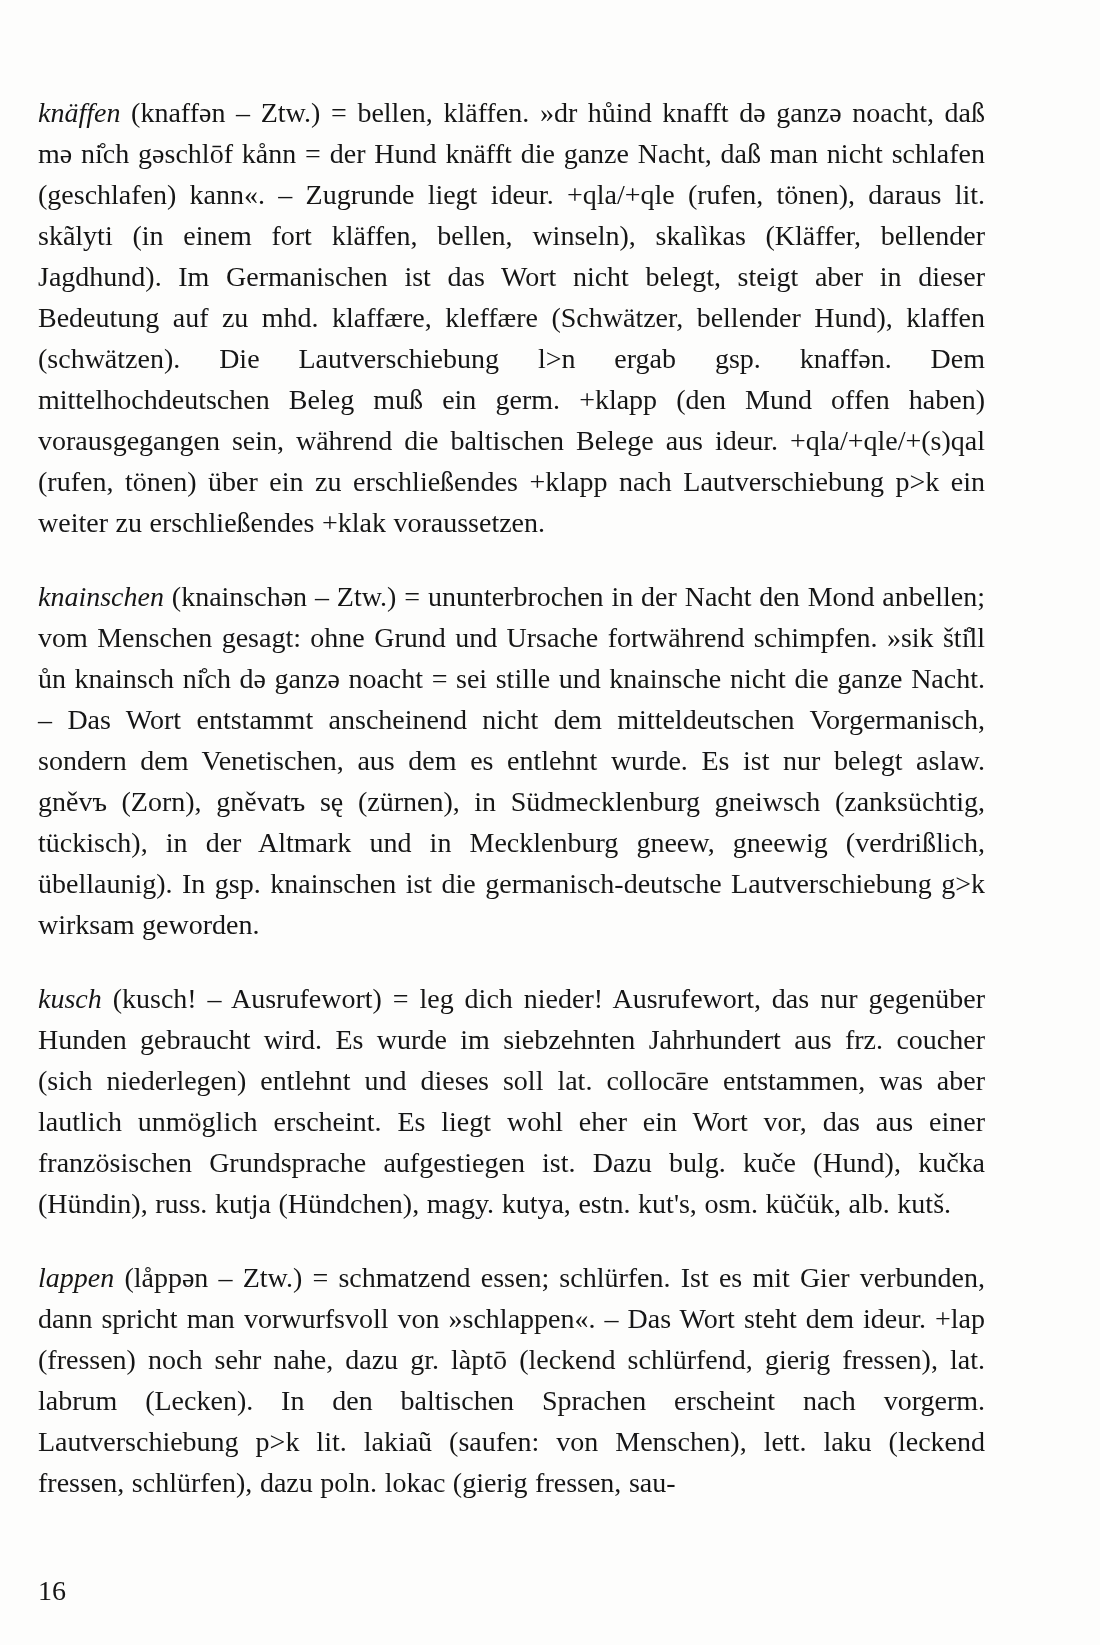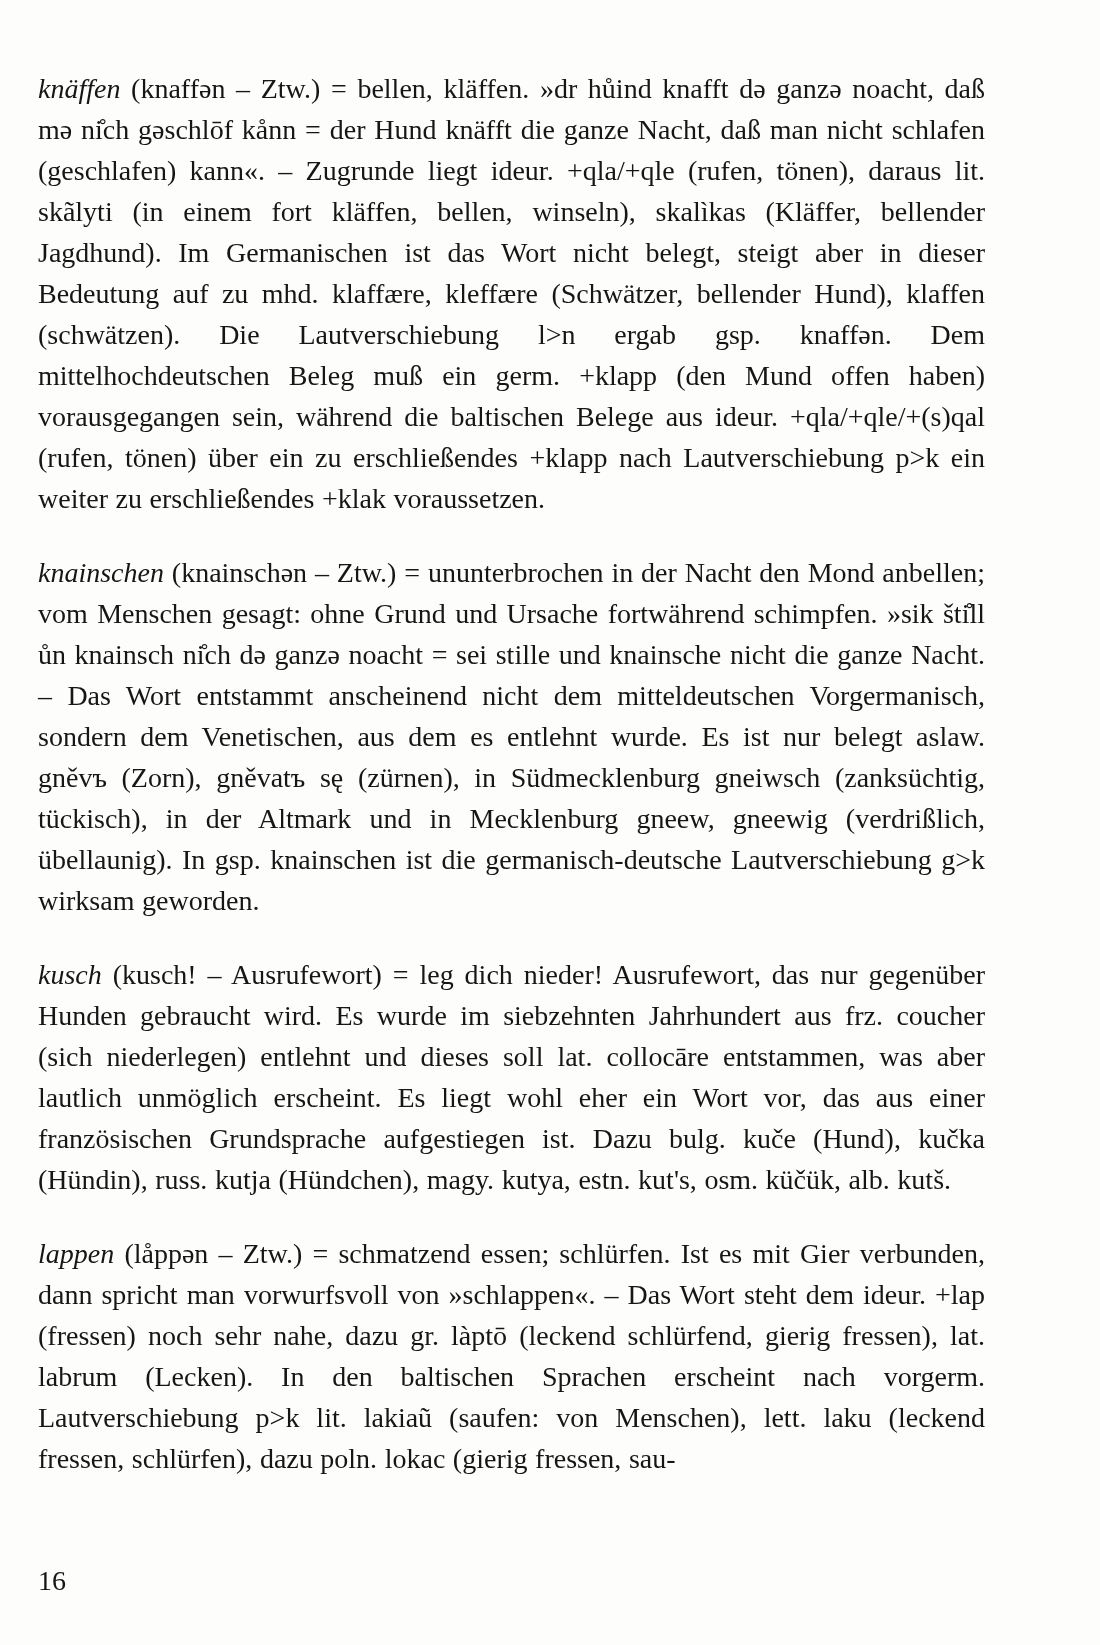--- a/index.html
+++ b/index.html
@@ -9,21 +9,21 @@
     font-family: "Liberation Serif", "DejaVu Serif", serif;
   }
   .page {
     position: relative;
     width: 1100px;
     height: 1645px;
     margin: 0 auto;
     background: #fdfdfc;
     color: #161616;
     box-sizing: border-box;
-    padding: 68px 115px 0 38px;
+    padding: 92px 115px 0 38px;
     overflow: hidden;
   }
   .entries {
     width: 947px;
   }
   .entry {
     margin: 0 0 33px 0;
     font-size: 28px;
     line-height: 41px;
     text-align: justify;
@@ -35,21 +35,21 @@
   }
   .headword {
     font-style: italic;
   }
   .body {
     font-style: normal;
   }
   .page-footer {
     position: absolute;
     left: 38px;
-    bottom: 50px;
+    bottom: 40px;
   }
   .page-number {
     font-size: 28px;
     line-height: 1;
     color: #161616;
   }
 </style>
 </head>
 <body>
 

